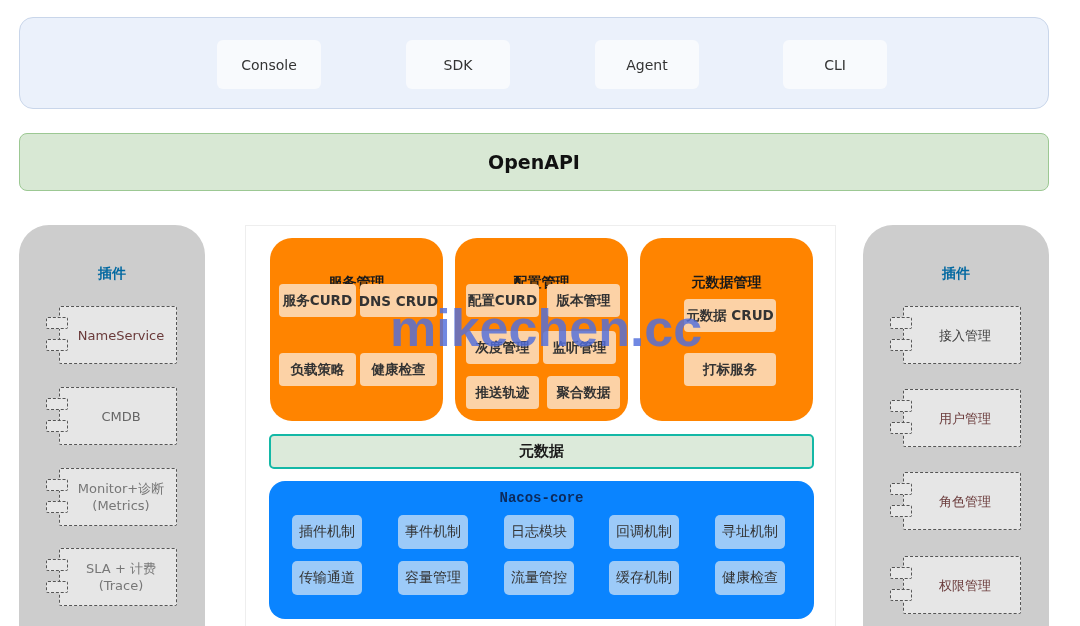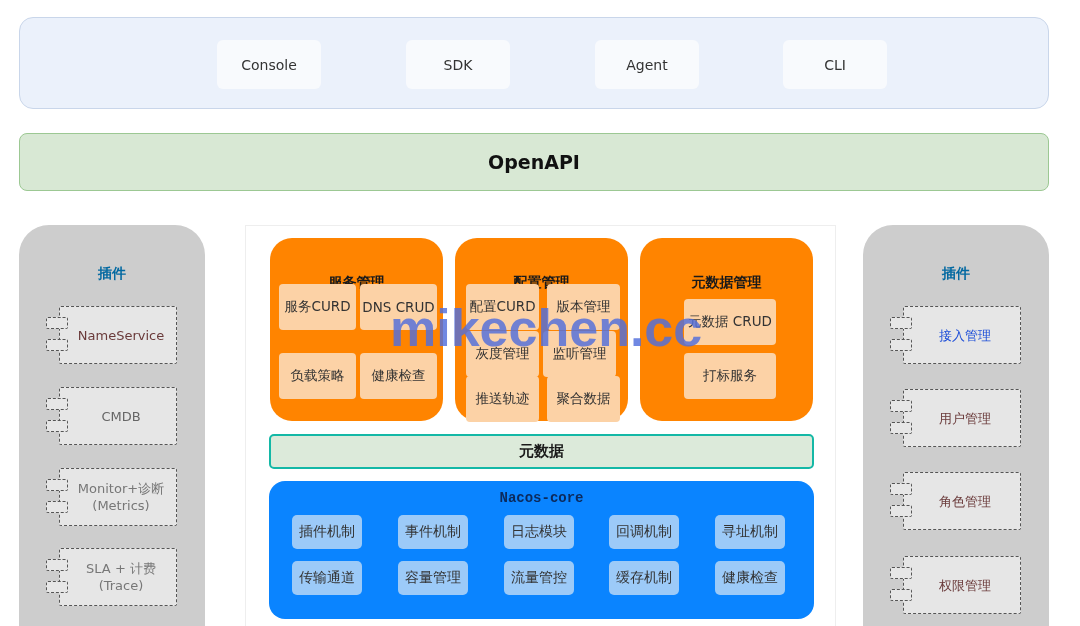--- a/index.html
+++ b/index.html
@@ -57,24 +57,24 @@
     }
     .mgmt {
       position: absolute; top: 12px; height: 183px;
       background: #ff8400; border-radius: 22px;
     }
     .mgmt-title {
       position: absolute; top: 14px; left: 0; right: 0; text-align: center;
       font-size: 14px; font-weight: bold; color: #1a1a1a; margin-top: 22px;
     }
     .chip {
-      position: absolute; height: 46px;
+      position: absolute; height: 33px;
       background: #fcd2a6; border-radius: 4px;
       display: flex; align-items: center; justify-content: center;
-      font-size: 13.5px; color: #333; white-space: nowrap;
+      font-size: 13.5px; color: #333; white-space: nowrap; font-weight: bold;
     }
 
     .meta-bar {
       position: absolute; left: 23px; top: 208px; width: 545px; height: 35px;
       background: #dceada; border: 2px solid #14b8a6; border-radius: 5px;
       display: flex; align-items: center; justify-content: center;
       font-size: 15px; font-weight: bold; color: #1a1a1a;
     }
 
     .core {
@@ -134,21 +134,21 @@
     <span class="nub n1"></span>
     <span class="nub n2"></span>
     <span style="white-space:pre-line">SLA + 计费
 (Trace)</span>
   </div>
 </div>
 
 <div class="abs plugin-panel" style="left:863px">
   <div class="plugin-title">插件</div>
 
-  <div class="plugin-item" style="top:81px; color:#1d4ed8">
+  <div class="plugin-item" style="top:81px; color:#404040">
     <span class="nub n1"></span>
     <span class="nub n2"></span>
     <span>接入管理</span>
   </div>
   <div class="plugin-item" style="top:164px; color:#6a3a3a">
     <span class="nub n1"></span>
     <span class="nub n2"></span>
     <span>用户管理</span>
   </div>
   <div class="plugin-item" style="top:331px; color:#6a3a3a">

